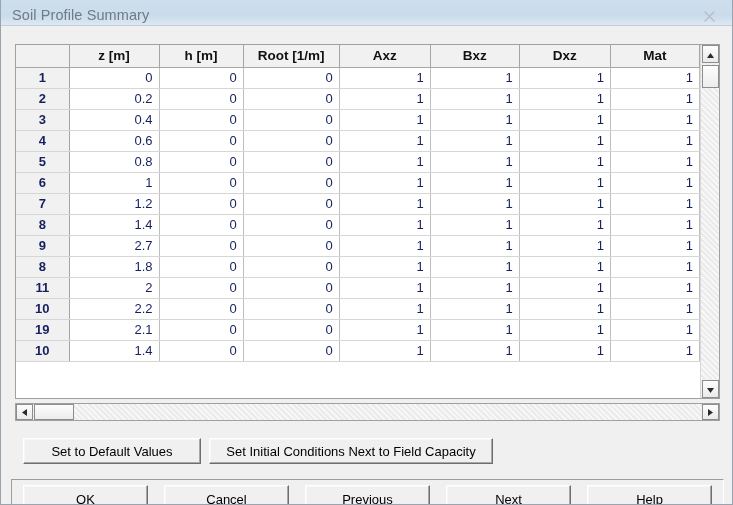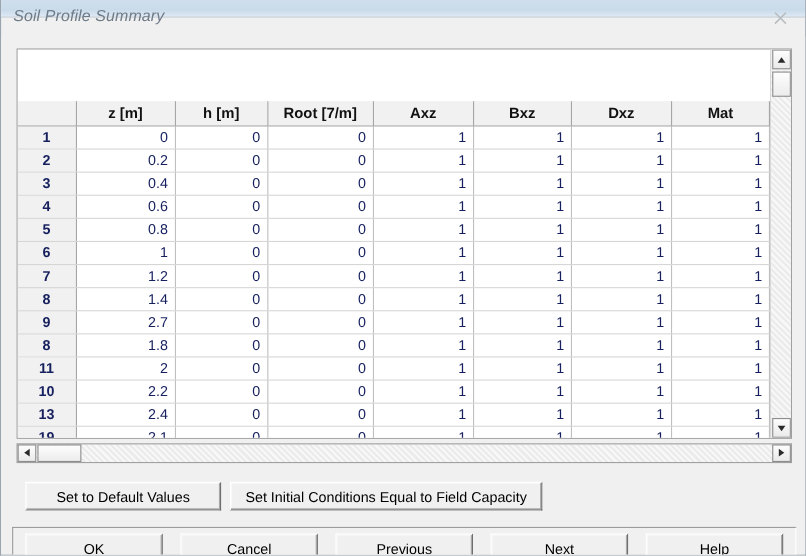--- a/index.html
+++ b/index.html
@@ -22,25 +22,24 @@
     box-sizing: border-box;
     background: #f0f0f0;
     border: 1px solid #9aa4ae;
     border-top: none;
     overflow: hidden;
   }
 
   
   #titlebar {
     position: relative;
-    height: 16px;
+    height: 26px;
     background: linear-gradient(to bottom, #cfdeec 0%, #cbdceb 45%, #c9daea 60%, #dde9f4 100%);
     border-bottom: 1px solid #c3cdd6;
     box-sizing: border-box;
-    font-style: italic;
   }
   #title-text {
     position: absolute;
     left: 11px;
     top: 7px;
     font-size: 14.5px;
     color: #6f7b87;
     letter-spacing: .1px;
     white-space: nowrap;
   }
@@ -76,21 +75,20 @@
     box-sizing: border-box;
     border: 1px solid #a0a0a0;
     background: #ffffff;
     overflow: hidden;
   }
   table.grid {
     border-collapse: collapse;
     table-layout: fixed;
     width: 684px;
     font-family: "Liberation Sans", sans-serif;
-    margin-top: 47px;
   }
   table.grid th, table.grid td {
     box-sizing: border-box;
     height: 21px;
     padding: 0 4px;
     font-size: 13px;
     border-right: 1px solid #bfbfbf;
     border-bottom: 1px solid #d6d6d6;
     overflow: hidden;
     white-space: nowrap;
@@ -274,21 +272,21 @@
           <col class="c-data4">
             <col class="c-data5">
             <col class="c-data4">
             <col class="c-data5">
         </colgroup>
         <thead>
           <tr>
             <th></th>
             <th>z [m]</th>
             <th>h [m]</th>
-            <th>Root [7/m]</th>
+            <th>Root [1/m]</th>
             <th>Axz</th>
             <th>Bxz</th>
             <th>Dxz</th>
             <th>Mat</th>
           </tr>
         </thead>
         <tbody id="grid-body">
             <tr>
               <td class="rownum">1</td>
               <td class="val">0</td>
@@ -395,30 +393,20 @@
               <td class="val">0</td>
               <td class="val">0</td>
               <td class="val">1</td>
               <td class="val">1</td>
               <td class="val">1</td>
               <td class="val">1</td>
             </tr>
             <tr>
               <td class="rownum">10</td>
               <td class="val">2.2</td>
-              <td class="val">0</td>
-              <td class="val">0</td>
-              <td class="val">1</td>
-              <td class="val">1</td>
-              <td class="val">1</td>
-              <td class="val">1</td>
-            </tr>
-            <tr>
-              <td class="rownum">13</td>
-              <td class="val">2.4</td>
               <td class="val">0</td>
               <td class="val">0</td>
               <td class="val">1</td>
               <td class="val">1</td>
               <td class="val">1</td>
               <td class="val">1</td>
             </tr>
             <tr>
               <td class="rownum">19</td>
               <td class="val">2.1</td>
@@ -474,21 +462,21 @@
       <div class="sb-btn-h sb-right">
         <span>
           <svg width="7" height="9" viewBox="0 0 7 9">
               <path d="M6 4.5 L1 1 L1 8 Z" fill="#2b2b2b"></path>
             </svg>
         </span>
       </div>
     </div>
 
     <div class="btn" id="btn-defaults">Set to Default Values</div>
-    <div class="btn" id="btn-fieldcap">Set Initial Conditions Equal to Field Capacity</div>
+    <div class="btn" id="btn-fieldcap">Set Initial Conditions Next to Field Capacity</div>
 
     <div id="bottombar"></div>
     <div class="btn bbtn" id="btn-ok">OK</div>
     <div class="btn bbtn" id="btn-cancel">Cancel</div>
     <div class="btn bbtn" id="btn-previous">Previous</div>
     <div class="btn bbtn" id="btn-next">Next</div>
     <div class="btn bbtn" id="btn-help">Help</div>
 
   </div>
 </div>

